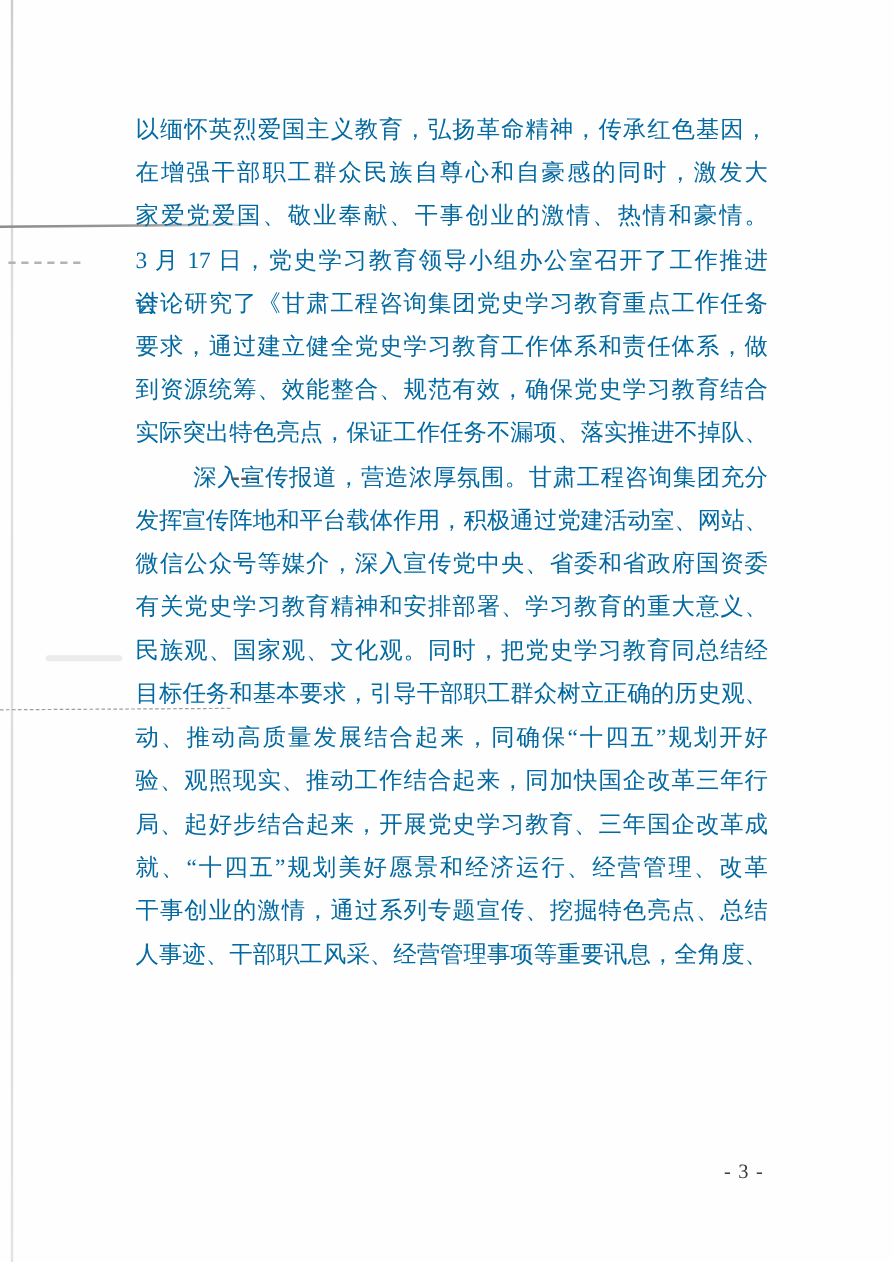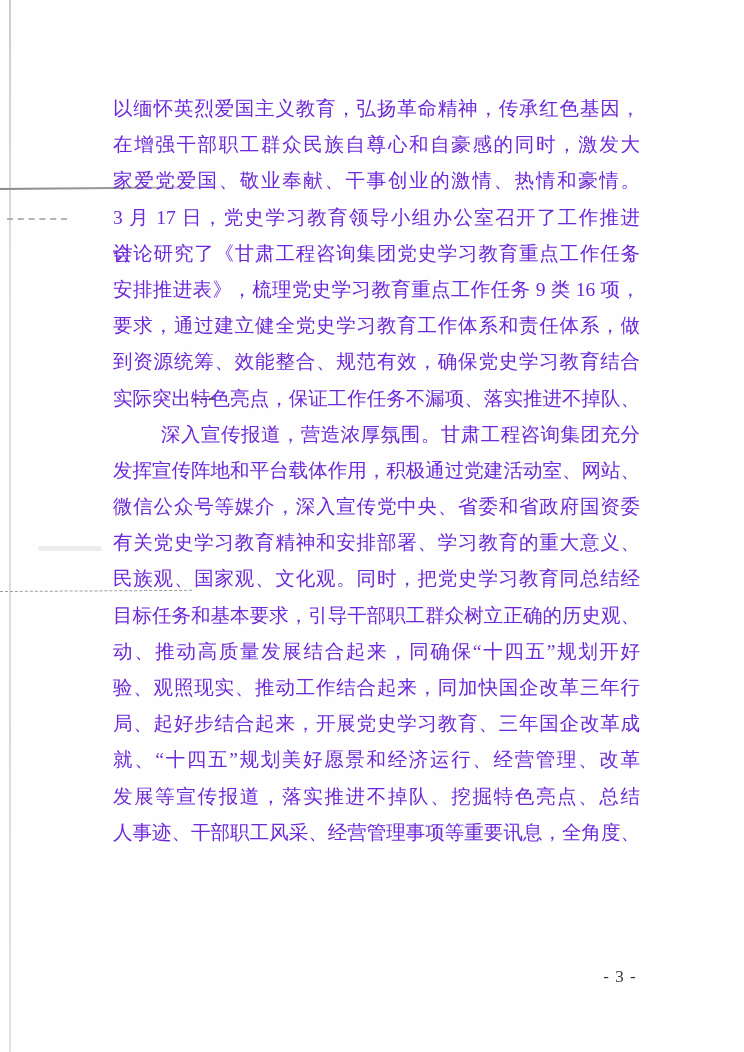--- a/index.html
+++ b/index.html
@@ -74,38 +74,37 @@
 <body>
 
 <div class="page" style="background: rgb(254, 254, 254);">
   <div class="artifact edge-line"></div>
   <div class="artifact h-line"></div>
   <div class="artifact dash-1"></div>
   <div class="artifact dash-2"></div>
   <div class="artifact dot-line"></div>
   <div class="artifact smudge"></div>
 
-  <div class="text-block" style="color: #6d28d9;">
+  <div class="text-block" style="color: #0369a1;">
       <div class="line">以缅怀英烈爱国主义教育，弘扬革命精神，传承红色基因，</div>
       <div class="line">在增强干部职工群众民族自尊心和自豪感的同时，激发大</div>
       <div class="line">家爱党爱国、敬业奉献、干事创业的激情、热情和豪情。</div>
       <div class="line">3 月 17 日，党史学习教育领导小组办公室召开了工作推进会，</div>
       <div class="line">讨论研究了《甘肃工程咨询集团党史学习教育重点工作任务</div>
-      <div class="line">安排推进表》，梳理党史学习教育重点工作任务 9 类 16 项，</div>
       <div class="line">要求，通过建立健全党史学习教育工作体系和责任体系，做</div>
       <div class="line">到资源统筹、效能整合、规范有效，确保党史学习教育结合</div>
       <div class="line">实际突出特色亮点，保证工作任务不漏项、落实推进不掉队、</div>
       <div class="line indent">深入宣传报道，营造浓厚氛围。甘肃工程咨询集团充分</div>
       <div class="line">发挥宣传阵地和平台载体作用，积极通过党建活动室、网站、</div>
       <div class="line">微信公众号等媒介，深入宣传党中央、省委和省政府国资委</div>
       <div class="line">有关党史学习教育精神和安排部署、学习教育的重大意义、</div>
       <div class="line">民族观、国家观、文化观。同时，把党史学习教育同总结经</div>
       <div class="line">目标任务和基本要求，引导干部职工群众树立正确的历史观、</div>
       <div class="line">动、推动高质量发展结合起来，同确保“十四五”规划开好</div>
       <div class="line">验、观照现实、推动工作结合起来，同加快国企改革三年行</div>
       <div class="line">局、起好步结合起来，开展党史学习教育、三年国企改革成</div>
       <div class="line">就、“十四五”规划美好愿景和经济运行、经营管理、改革</div>
-      <div class="line">发展等宣传报道，落实推进不掉队、挖掘特色亮点、总结</div>
+      <div class="line">干事创业的激情，通过系列专题宣传、挖掘特色亮点、总结</div>
       <div class="line">人事迹、干部职工风采、经营管理事项等重要讯息，全角度、</div>
     </div>
 
   <div class="page-number">- 3 -</div>
 </div>
 
 </body></html>

